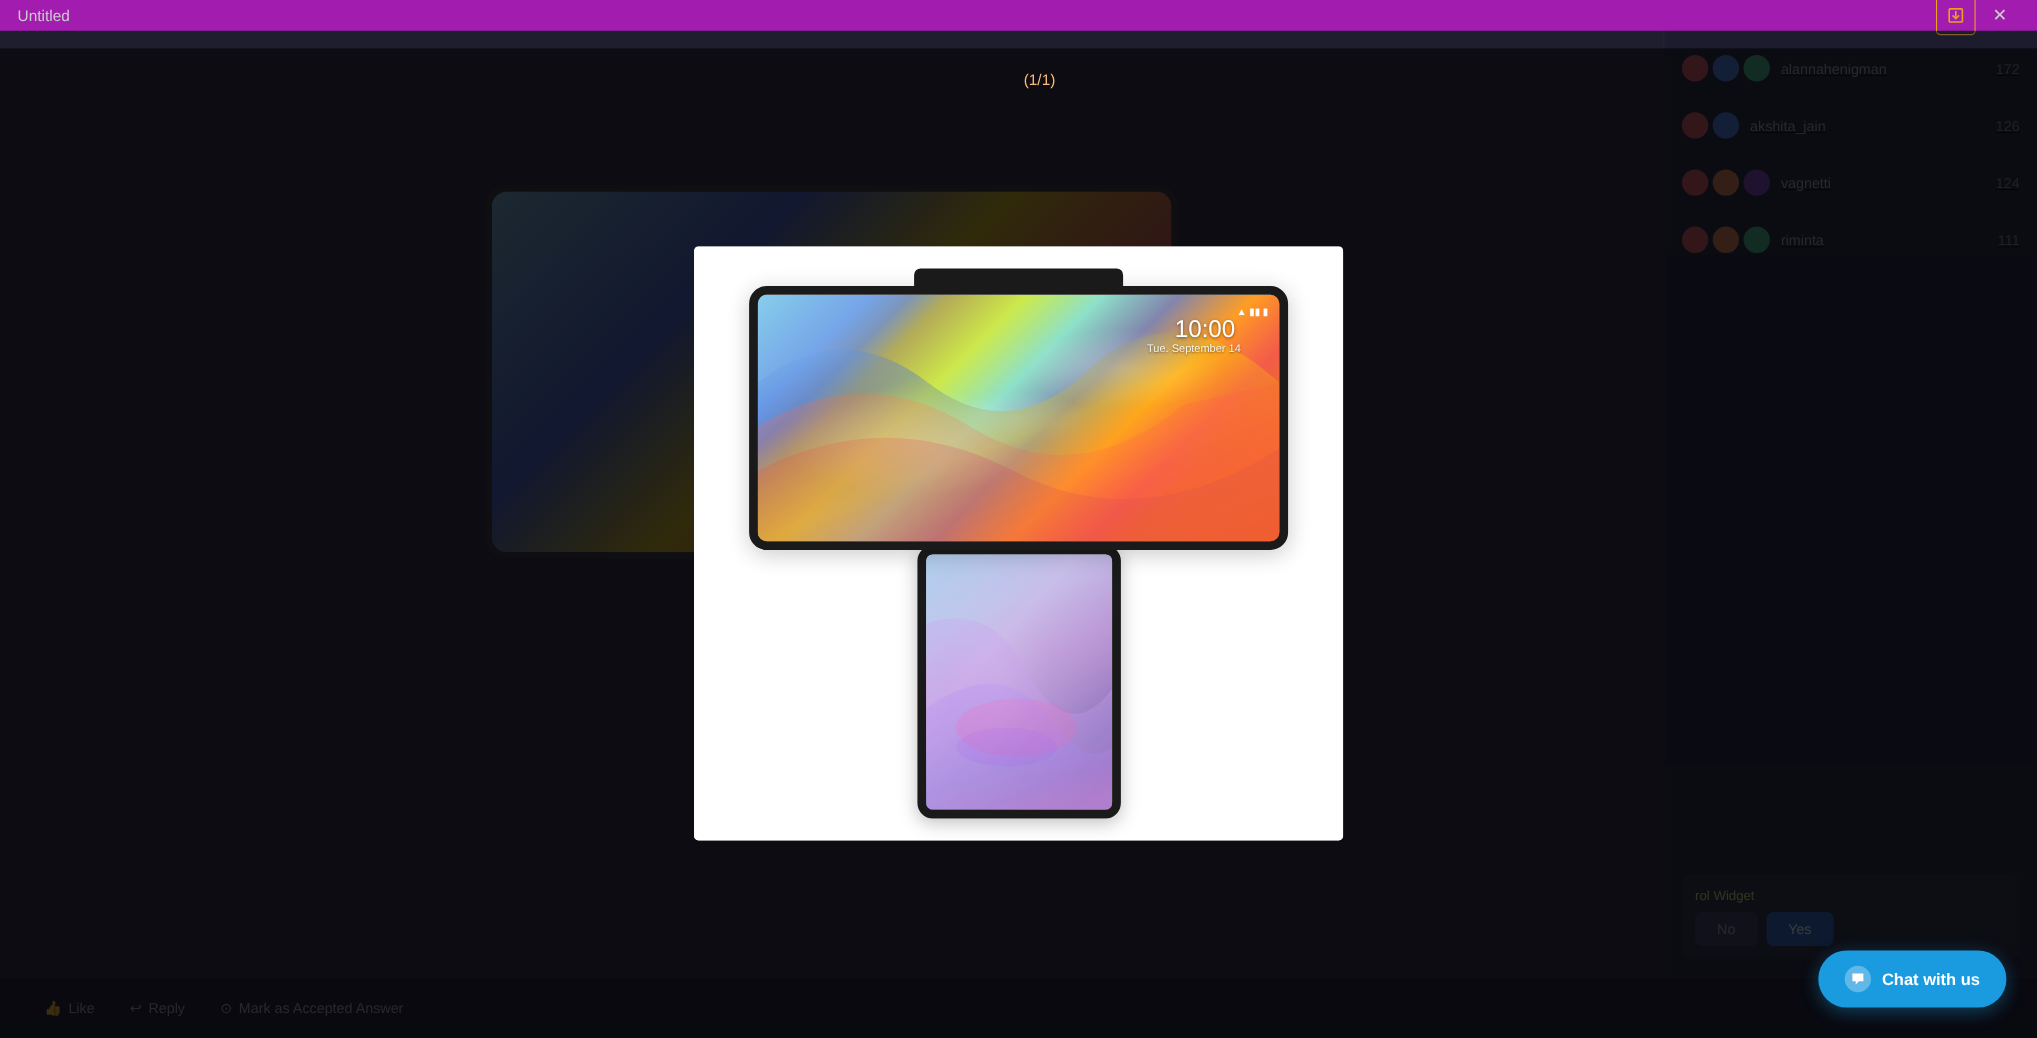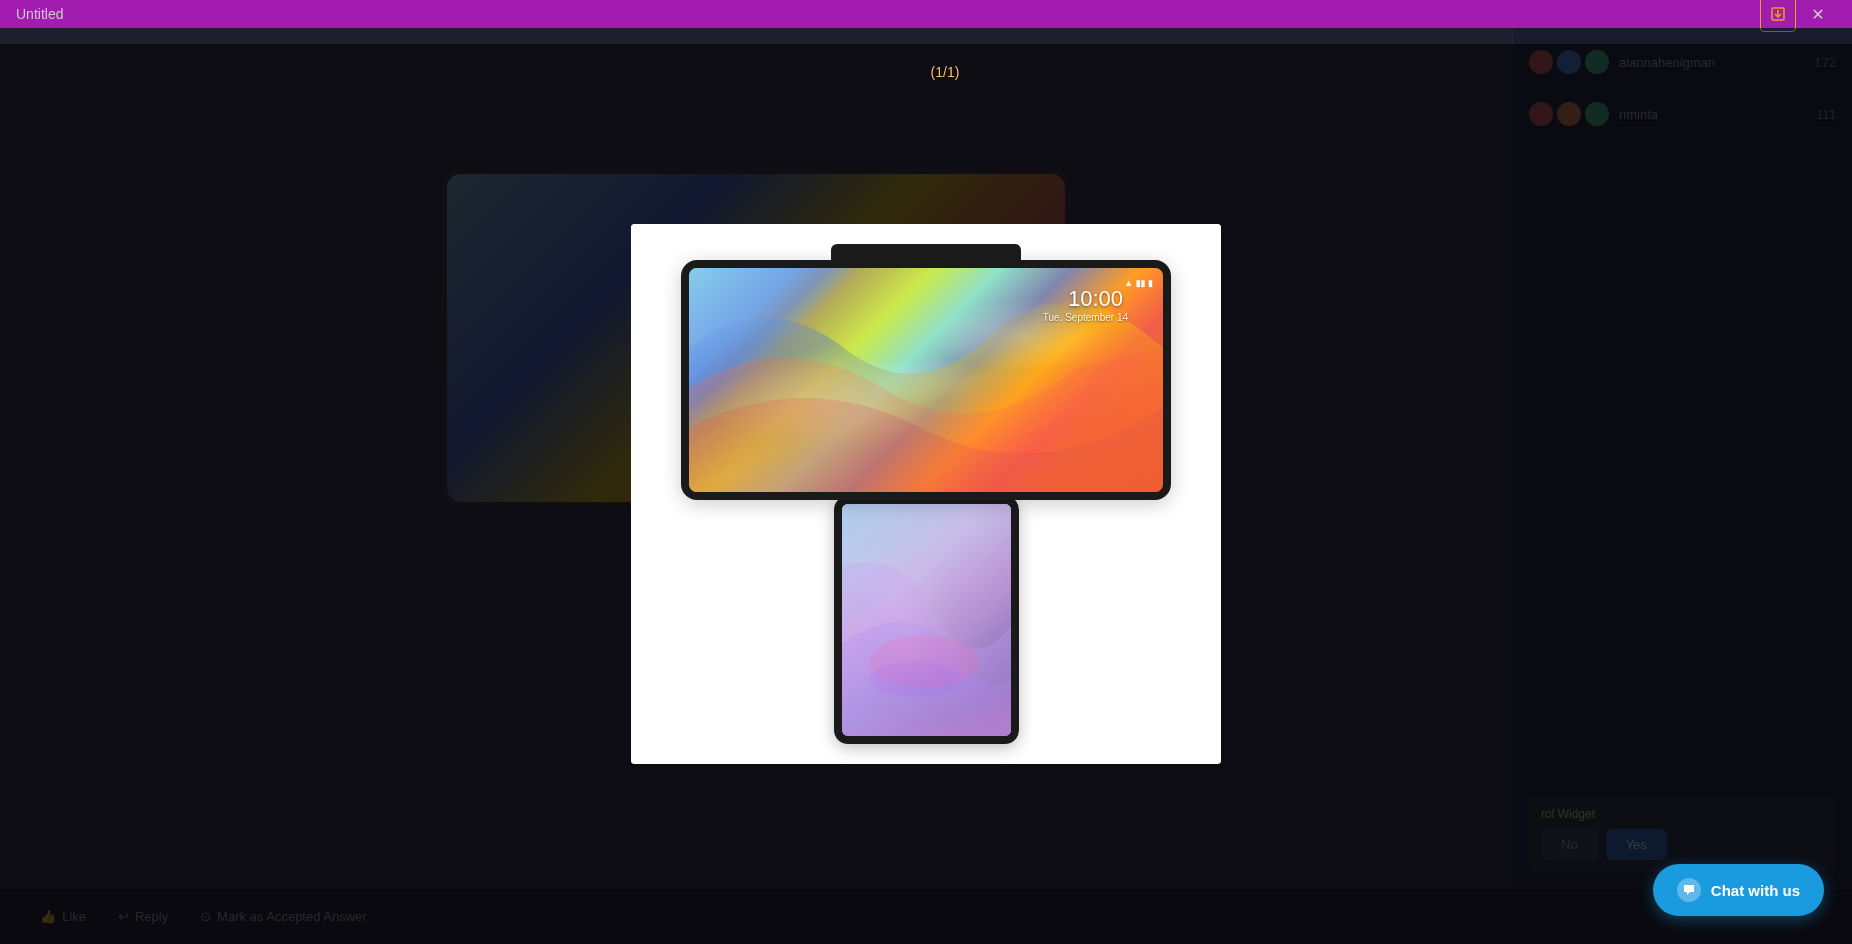--- a/index.html
+++ b/index.html
@@ -461,20 +461,37 @@
     <div class="right-sidebar">
 
       <div class="user-row">
         <div class="user-avatar-group">
           <div class="user-dot dot-red"></div>
           <div class="user-dot dot-blue"></div>
           <div class="user-dot dot-green"></div>
         </div>
         <span class="user-name">alannahenigman</span>
         <span class="user-score">172</span>
+      </div>
+      <div class="user-row">
+        <div class="user-avatar-group">
+          <div class="user-dot dot-red"></div>
+          <div class="user-dot dot-blue"></div>
+        </div>
+        <span class="user-name">akshita_jain</span>
+        <span class="user-score">126</span>
+      </div>
+      <div class="user-row">
+        <div class="user-avatar-group">
+          <div class="user-dot dot-red"></div>
+          <div class="user-dot dot-orange"></div>
+          <div class="user-dot dot-purple"></div>
+        </div>
+        <span class="user-name">vagnetti</span>
+        <span class="user-score">124</span>
       </div>
       <div class="user-row">
         <div class="user-avatar-group">
           <div class="user-dot dot-red"></div>
           <div class="user-dot dot-orange"></div>
           <div class="user-dot dot-green"></div>
         </div>
         <span class="user-name">riminta</span>
         <span class="user-score">111</span>
       </div>

